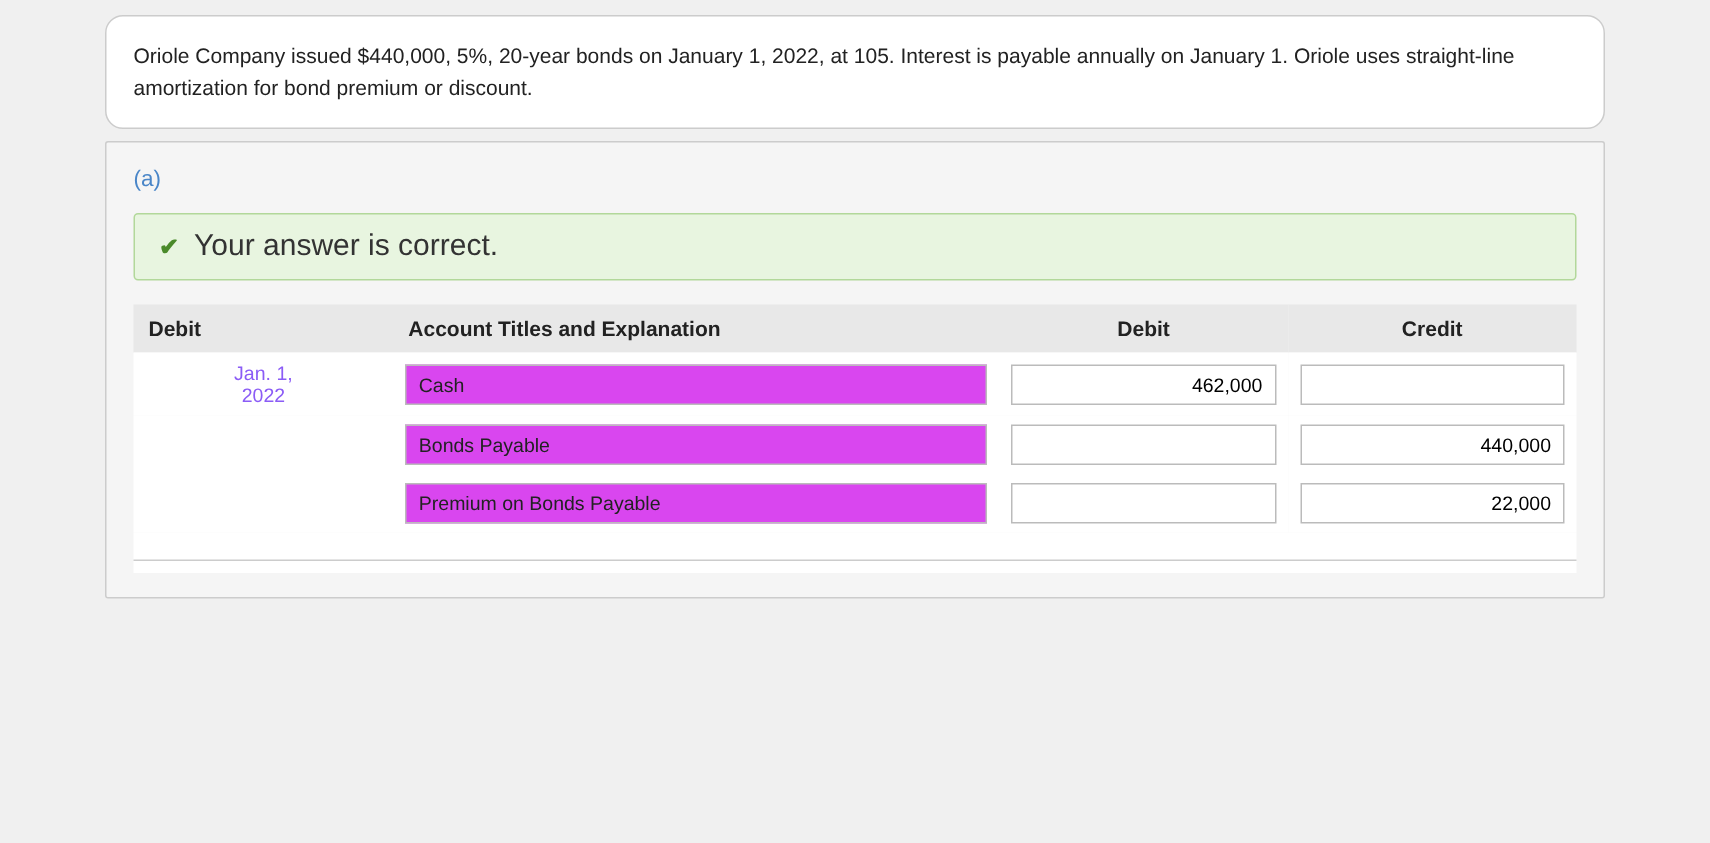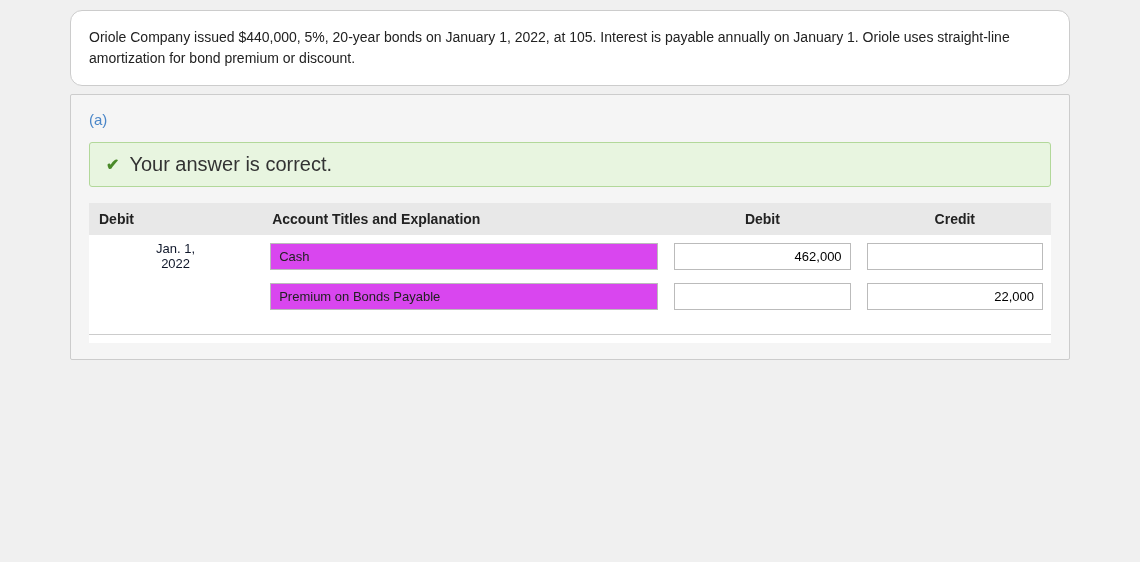--- a/index.html
+++ b/index.html
@@ -90,21 +90,21 @@
       background: #fff;
     }
     .journal-table tbody td {
       padding: 6px 8px;
       vertical-align: middle;
     }
     .date-cell {
       white-space: nowrap;
       text-align: center;
       font-size: 13px;
-      color: #0f172a;
+      color: #8b5cf6;
       width: 70px;
       vertical-align: top;
       padding-top: 12px;
     }
     .account-input {
       border: 1px solid #bbb;
       background: #d946ef;
       padding: 5px 8px;
       width: 100%;
       font-size: 13px;
@@ -168,20 +168,32 @@
             <input class="account-input" type="text" value="Cash" style="">
           </td>
           <td class="debit-col-td">
             <input class="amount-input" type="text" value="462,000" style="">
           </td>
           <td class="credit-col-td">
             <input class="amount-input" type="text" value="" style="">
           </td>
         </tr>
 
+        <tr class="row-gap">
+          <td class="date-cell"></td>
+          <td class="account-col">
+            <input class="account-input" type="text" value="Bonds Payable" style="">
+          </td>
+          <td class="debit-col-td">
+            <input class="amount-input" type="text" value="" style="">
+          </td>
+          <td class="credit-col-td">
+            <input class="amount-input" type="text" value="440,000" style="">
+          </td>
+        </tr>
 
         <tr class="row-gap">
           <td class="date-cell"></td>
           <td class="account-col">
             <input class="account-input" type="text" value="Premium on Bonds Payable" style="">
           </td>
           <td class="debit-col-td">
             <input class="amount-input" type="text" value="" style="">
           </td>
           <td class="credit-col-td">

